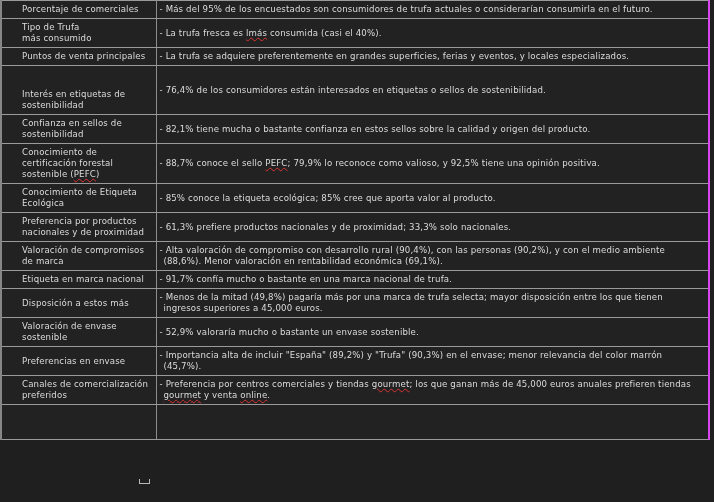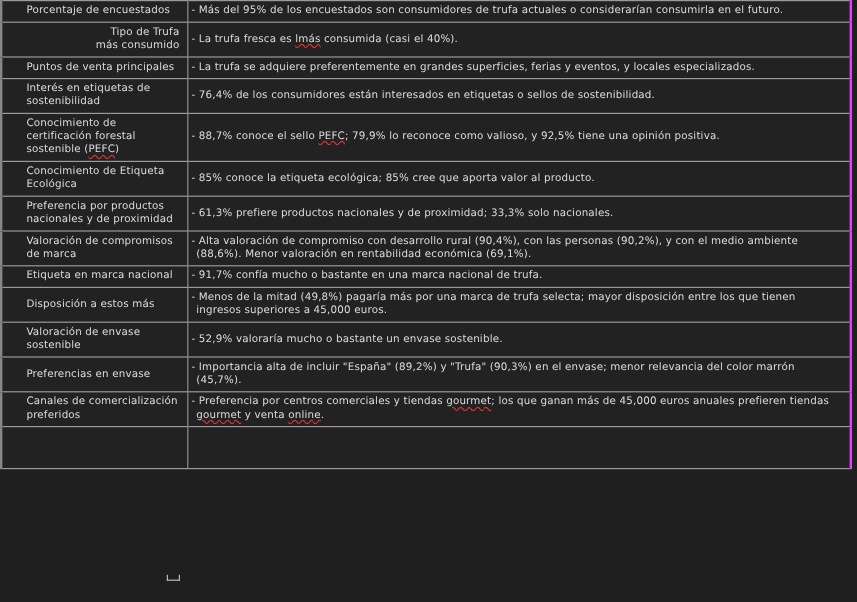--- a/index.html
+++ b/index.html
@@ -78,50 +78,59 @@
 <body>
 
 <table id="doc-table">
   <colgroup>
     <col class="c-label">
     <col class="c-value">
   </colgroup>
   <tbody>
       <tr>
         <td class="label-cell">
-          <div class="cell-inner" style="white-space: pre-line;">Porcentaje de encuestados</div>
+          <div class="cell-inner" style="white-space: pre-line;">Porcentaje de comerciales</div>
         </td>
         <td class="value-cell">
           <div class="cell-inner">- Más del 95% de los encuestados son consumidores de trufa actuales o considerarían consumirla en el futuro.</div>
         </td>
       </tr>
       <tr>
         <td class="label-cell">
-          <div class="cell-inner" style="white-space: pre-line; text-align: right;">Tipo de Trufa
+          <div class="cell-inner" style="white-space: pre-line;">Tipo de Trufa
 más consumido</div>
         </td>
         <td class="value-cell">
           <div class="cell-inner"><span>- La trufa fresca es </span><span class="sp">lmás</span><span> consumida (casi el 40%).</span></div>
         </td>
       </tr>
       <tr>
         <td class="label-cell">
           <div class="cell-inner" style="white-space: pre-line;">Puntos de venta principales</div>
         </td>
         <td class="value-cell">
           <div class="cell-inner">- La trufa se adquiere preferentemente en grandes superficies, ferias y eventos, y locales especializados.</div>
         </td>
       </tr>
       <tr>
         <td class="label-cell">
-          <div class="cell-inner" style="white-space: pre-line;">Interés en etiquetas de
+          <div class="cell-inner" style="white-space: pre-line; margin-top: 20px;">Interés en etiquetas de
 sostenibilidad</div>
         </td>
         <td class="value-cell">
           <div class="cell-inner">- 76,4% de los consumidores están interesados en etiquetas o sellos de sostenibilidad.</div>
+        </td>
+      </tr>
+      <tr>
+        <td class="label-cell">
+          <div class="cell-inner" style="white-space: pre-line;">Confianza en sellos de
+sostenibilidad</div>
+        </td>
+        <td class="value-cell">
+          <div class="cell-inner">- 82,1% tiene mucha o bastante confianza en estos sellos sobre la calidad y origen del producto.</div>
         </td>
       </tr>
       <tr>
         <td class="label-cell">
           <div class="cell-inner" style="white-space: pre-line;"><span>Conocimiento de
 certificación forestal
 sostenible (</span><span class="sp">PEFC</span><span>)</span></div>
         </td>
         <td class="value-cell">
           <div class="cell-inner"><span>- 88,7% conoce el sello </span><span class="sp">PEFC</span><span>; 79,9% lo reconoce como valioso, y 92,5% tiene una opinión positiva.</span></div>

